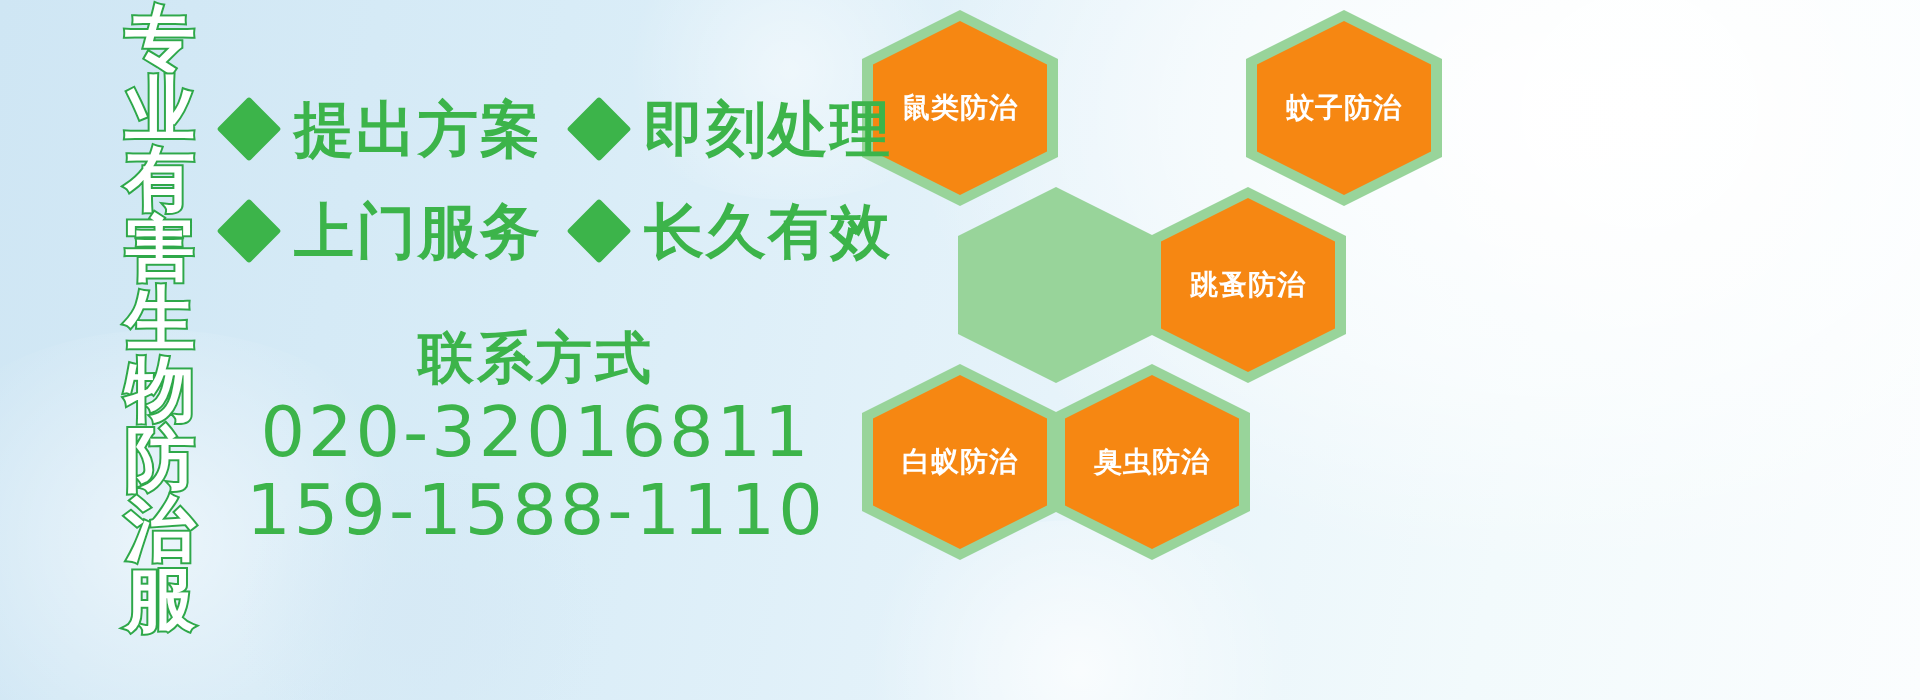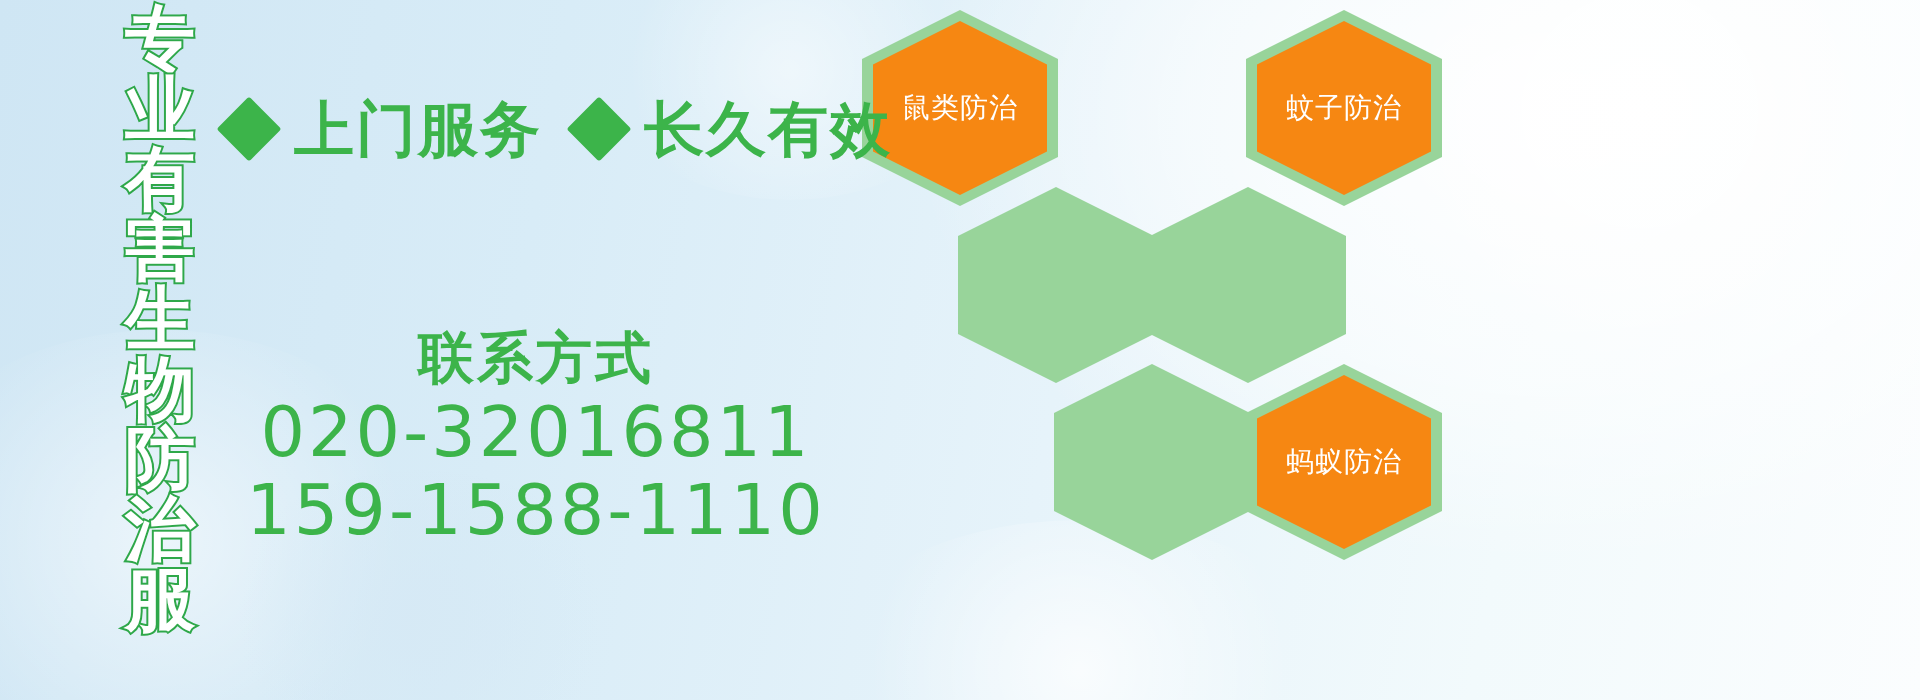--- a/index.html
+++ b/index.html
@@ -77,21 +77,21 @@
     clip-path:polygon(50% 0%,100% 25%,100% 75%,50% 100%,0% 75%,0% 25%);
     filter:drop-shadow(2px 3px 3px rgba(110,150,120,0.30));
   }
   .hex-inner{
     position:absolute;left:11px;top:11px;right:11px;bottom:11px;
     background:#f68712;
     clip-path:polygon(50% 0%,100% 25%,100% 75%,50% 100%,0% 75%,0% 25%);
     display:flex;align-items:center;justify-content:center;
   }
   .hex-label{
-    font-size:28px;font-weight:400;color:#ffffff;letter-spacing:1px;
+    font-size:28px;font-weight:700;color:#ffffff;letter-spacing:1px;
     white-space:nowrap;line-height:1;text-align:center;
   }
 </style>
 </head>
 <body>
 
 <div id="banner">
 
   <div class="blob" id="blob-a"></div>
   <div class="blob" id="blob-b"></div>
@@ -105,20 +105,31 @@
     <span class="vchar">有</span>
     <span class="vchar">害</span>
     <span class="vchar">生</span>
     <span class="vchar">物</span>
     <span class="vchar">防</span>
     <span class="vchar">治</span>
     <span class="vchar">服</span>
   </div>
 
   <div id="feature-block">
+    <div class="feature-row">
+      <div class="feature-item">
+        <span class="diamond-icon"></span>
+        <span class="feature-label">提出方案</span>
+      </div>
+      <span class="feature-gap"></span>
+      <div class="feature-item">
+        <span class="diamond-icon"></span>
+        <span class="feature-label">即刻处理</span>
+      </div>
+    </div>
     <div class="feature-row">
       <div class="feature-item">
         <span class="diamond-icon"></span>
         <span class="feature-label">上门服务</span>
       </div>
       <span class="feature-gap"></span>
       <div class="feature-item">
         <span class="diamond-icon"></span>
         <span class="feature-label">长久有效</span>
       </div>
@@ -147,29 +158,35 @@
         <span class="hex-label">蚊子防治</span>
       </div>
     </div>
 
     <div class="hex-cell" style="left:96px;top:185px;">
       <div class="hex-outer"></div>
     </div>
 
     <div class="hex-cell" style="left:288px;top:185px;">
       <div class="hex-outer"></div>
+      <div class="hex-inner">
+        <span class="hex-label">跳蚤防治</span>
+      </div>
     </div>
 
+    <div class="hex-cell" style="left:0px;top:362px;">
+      <div class="hex-outer"></div>
+      <div class="hex-inner">
+        <span class="hex-label">白蚁防治</span>
+      </div>
+    </div>
 
     <div class="hex-cell" style="left:192px;top:362px;">
       <div class="hex-outer"></div>
+      <div class="hex-inner">
+        <span class="hex-label">臭虫防治</span>
+      </div>
     </div>
 
-    <div class="hex-cell" style="left:384px;top:362px;">
-      <div class="hex-outer"></div>
-      <div class="hex-inner">
-        <span class="hex-label">蚂蚁防治</span>
-      </div>
-    </div>
 
   </div>
 
 </div>
 
 </body></html>

